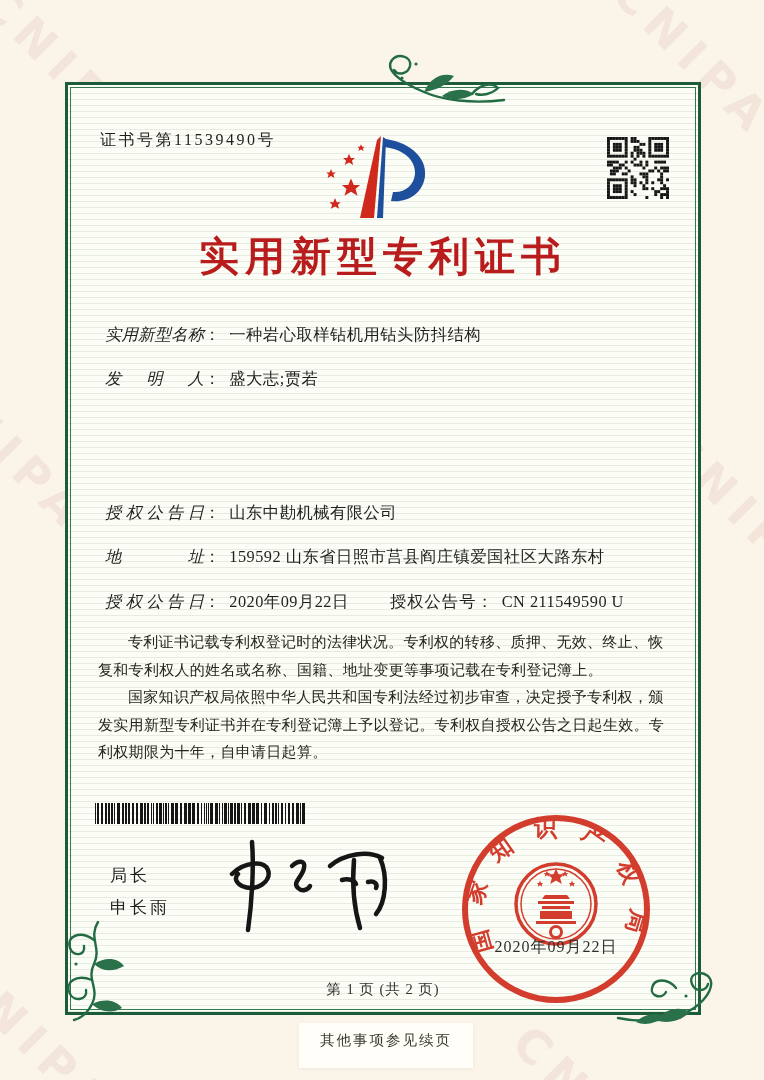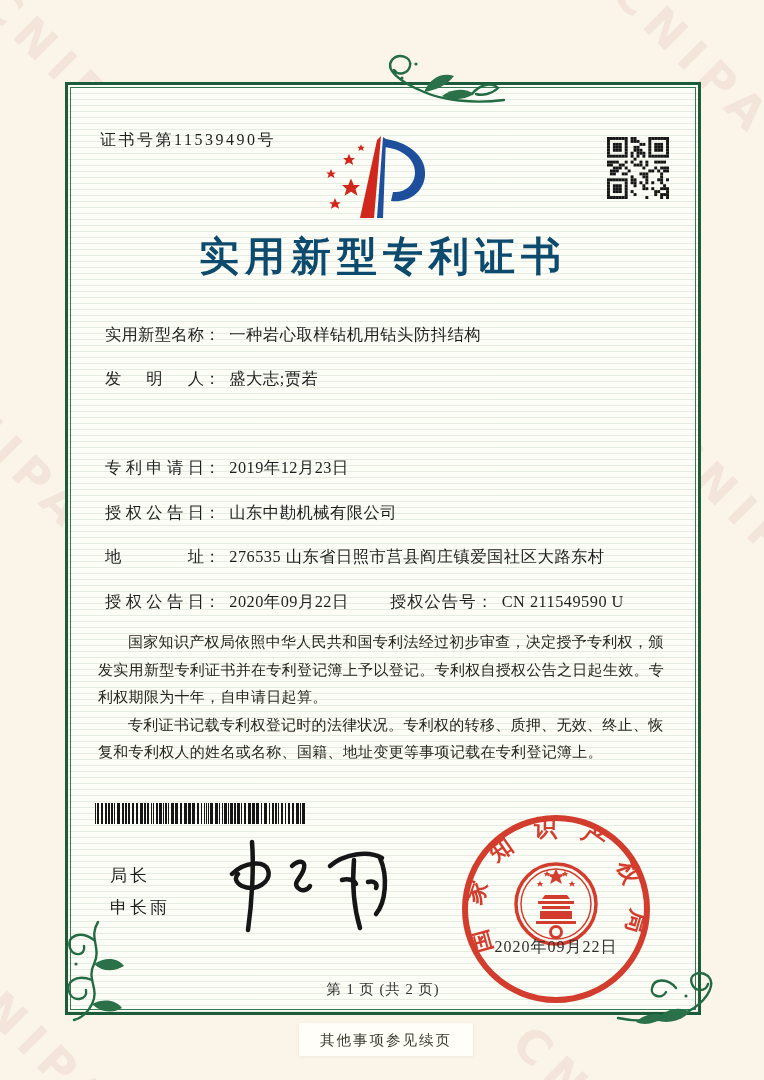--- a/index.html
+++ b/index.html
@@ -22,35 +22,35 @@
     position:absolute;left:65px;top:82px;width:636px;height:933px;
     box-sizing:border-box;border:3px solid #1d5c3a;
     background:
       repeating-linear-gradient(0deg, rgba(163,185,160,.25) 0 1px, rgba(0,0,0,0) 1px 6px),
       #fcfdf6;
   }
   .frame-inner{position:absolute;inset:2px;border:1px solid #35774f;}
   .cert-no{position:absolute;left:100px;top:130px;font-size:16px;letter-spacing:2.5px;text-align:right;}
   .title{
     position:absolute;left:65px;top:229px;width:636px;text-align:center;
-    font-size:40px;font-weight:700;letter-spacing:6px;color:#0c4a6e;
+    font-size:40px;font-weight:700;letter-spacing:6px;color:#b91c1c;
   }
   .field-row{position:absolute;left:105px;font-size:16.3px;white-space:nowrap;}
-  .flabel{display:inline-block;width:99px;text-align:justify;text-align-last:justify;vertical-align:top;}
+  .flabel{display:inline-block;width:99px;text-align:justify;text-align-last:justify;vertical-align:top;font-style:italic;}
   .fcolon{display:inline-block;margin-right:9px;}
   .fvalue{letter-spacing:.5px;margin-top:24px;}
   .grant-pair{position:absolute;left:285px;top:0;}
   .grant-pair .glabel{letter-spacing:1px;text-align:right;}
   .body-text{position:absolute;left:98px;top:629px;width:570px;font-size:15px;line-height:27.5px;color:#26261f;}
   .body-text p{margin:0;text-indent:2em;letter-spacing:.3px;}
   .sig-title{position:absolute;left:110px;top:864px;font-size:17px;letter-spacing:3px;}
   .sig-name{position:absolute;left:110px;top:896px;font-size:17px;letter-spacing:3px;}
   .page-info{position:absolute;left:65px;top:980px;width:636px;text-align:center;font-size:14.5px;letter-spacing:1px;color:#333;}
   .cont-box{
-    position:absolute;left:299px;top:1023px;width:174px;height:33px;line-height:34px;
+    position:absolute;left:299px;top:1023px;width:174px;height:45px;line-height:34px;
     background:#fffef9;box-shadow:0 1px 4px rgba(0,0,0,.06);
     text-align:center;font-size:14.5px;letter-spacing:2px;color:#3a3a30;
   }
   svg{display:block;}
   .seal-svg{opacity:.93;}
 </style>
 </head>
 <body>
 
 <div class="page">
@@ -294,39 +294,36 @@
     </svg>
 
   <div class="title">实用新型专利证书</div>
 
   <div class="field-row" style="top:324px">
     <span class="flabel">实用新型名称</span><span class="fcolon">：</span><span class="fvalue">一种岩心取样钻机用钻头防抖结构</span>
   </div>
   <div class="field-row" style="top:368px">
     <span class="flabel">发明人</span><span class="fcolon">：</span><span class="fvalue">盛大志;贾若</span>
   </div>
-  <div class="field-row" style="top:457px">
-    <span class="flabel">专利申请日</span><span class="fcolon">：</span><span class="fvalue">2019年12月23日</span>
-  </div>
   <div class="field-row" style="top:502px">
     <span class="flabel">授权公告日</span><span class="fcolon">：</span><span class="fvalue">山东中勘机械有限公司</span>
   </div>
   <div class="field-row" style="top:546px">
-    <span class="flabel">地址</span><span class="fcolon">：</span><span class="fvalue">276535 山东省日照市莒县阎庄镇爱国社区大路东村</span>
+    <span class="flabel">地址</span><span class="fcolon">：</span><span class="fvalue">159592 山东省日照市莒县阎庄镇爱国社区大路东村</span>
   </div>
   <div class="field-row" style="top:591px">
     <span class="flabel">授权公告日</span><span class="fcolon">：</span><span class="fvalue">2020年09月22日</span>
     <span class="grant-pair">
       <span class="glabel">授权公告号</span><span class="fcolon">：</span><span class="fvalue">CN 211549590 U</span>
     </span>
   </div>
 
   <div class="body-text">
+    <p>专利证书记载专利权登记时的法律状况。专利权的转移、质押、无效、终止、恢复和专利权人的姓名或名称、国籍、地址变更等事项记载在专利登记簿上。</p>
     <p>国家知识产权局依照中华人民共和国专利法经过初步审查，决定授予专利权，颁发实用新型专利证书并在专利登记簿上予以登记。专利权自授权公告之日起生效。专利权期限为十年，自申请日起算。</p>
-    <p>专利证书记载专利权登记时的法律状况。专利权的转移、质押、无效、终止、恢复和专利权人的姓名或名称、国籍、地址变更等事项记载在专利登记簿上。</p>
   </div>
 
   <svg class="abs" id="barcode-svg" style="left:95px;top:803px" width="216" height="21" viewBox="0 0 216 21" fill="#151515">
       <rect x="0" y="0" width="1" height="21"></rect>
       <rect x="2" y="0" width="2" height="21"></rect>
       <rect x="6" y="0" width="2" height="21"></rect>
       <rect x="10" y="0" width="2" height="21"></rect>
       <rect x="13" y="0" width="2" height="21"></rect>
       <rect x="16" y="0" width="2" height="21"></rect>
       <rect x="19" y="0" width="1" height="21"></rect>

